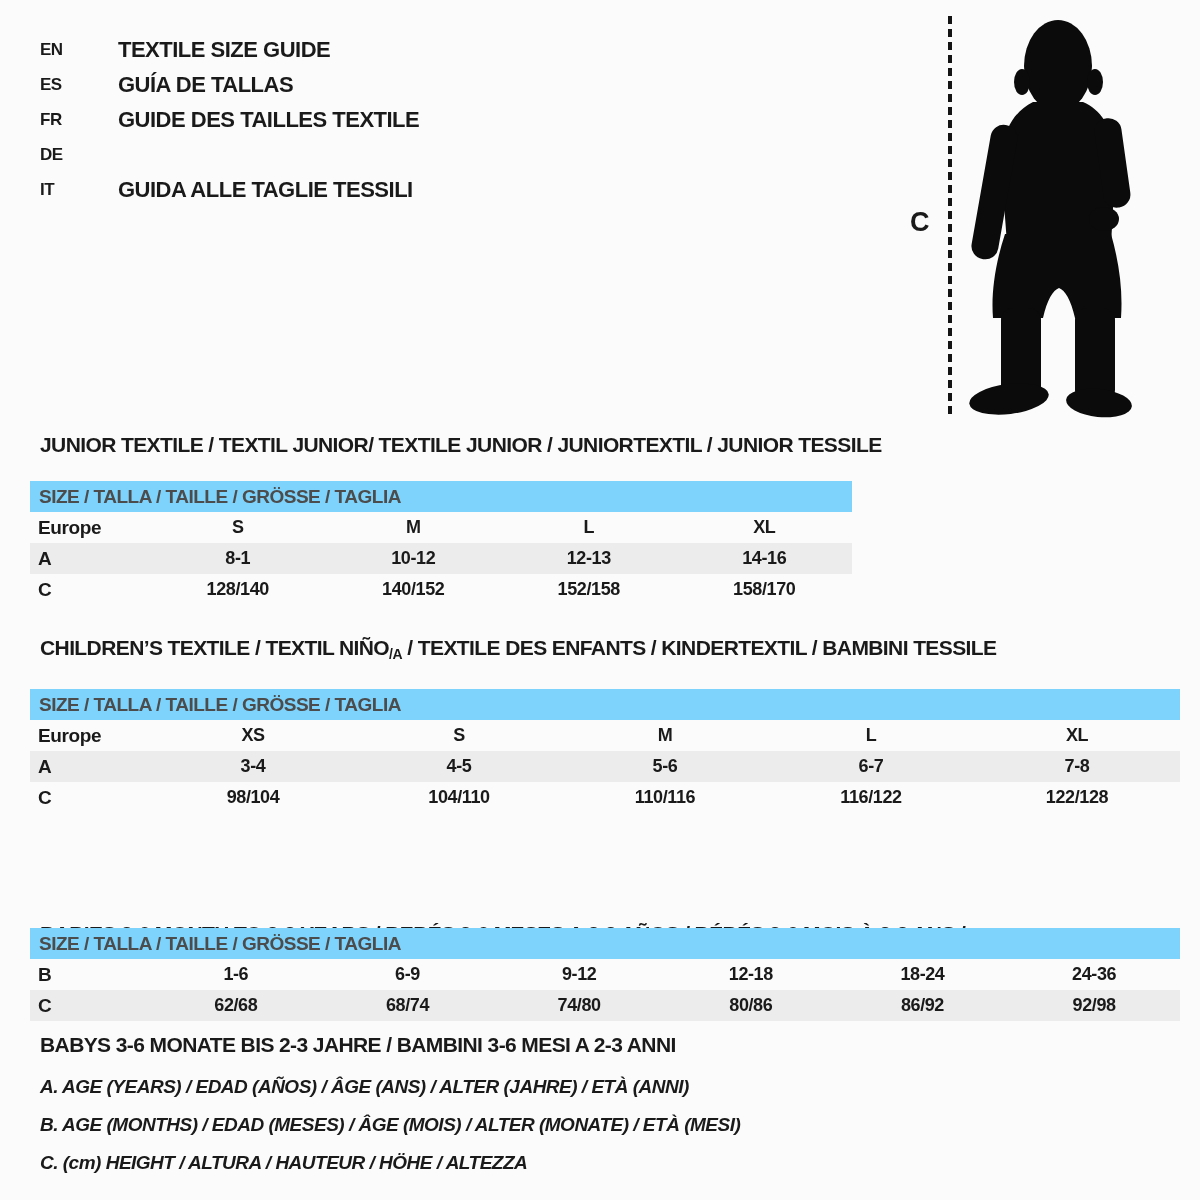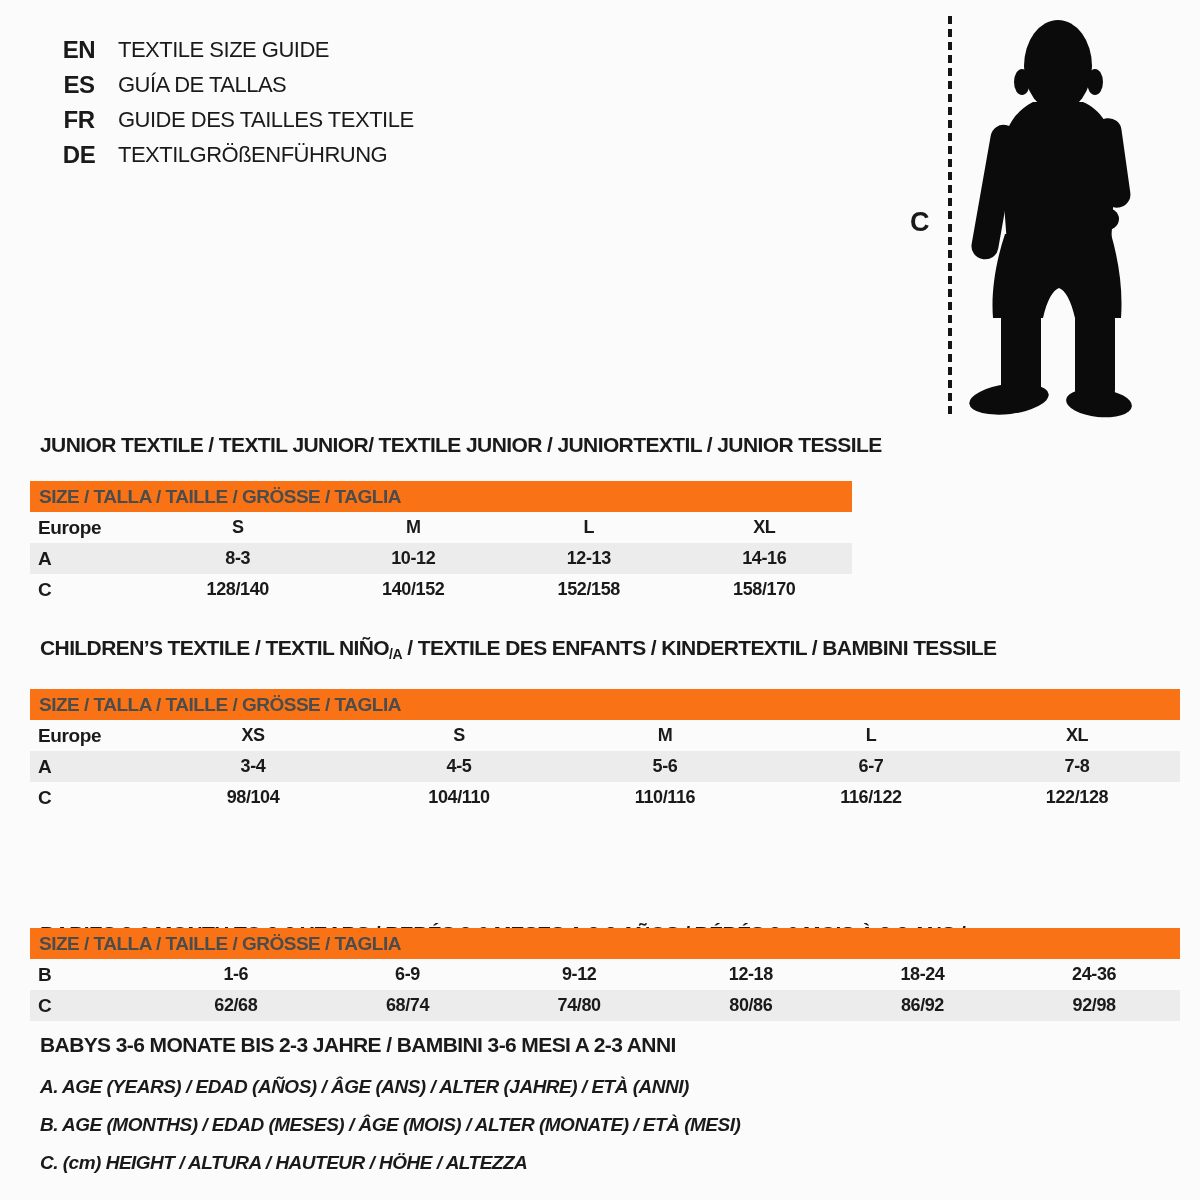--- a/index.html
+++ b/index.html
@@ -7,22 +7,22 @@
     width:1200px;height:1200px;position:relative;
     background:#fcfbfb;
     font-family:"Liberation Sans","DejaVu Sans",sans-serif;
     color:#1a1a1a;
   }
   .page{position:absolute;inset:0;overflow:hidden;}
 
   
   .langs{position:absolute;left:40px;top:32px;}
   .lang-row{height:35px;display:flex;align-items:center;}
-  .lang-code{width:78px;font-weight:bold;font-size:24px;letter-spacing:-0.5px;text-align:center;}
-  .lang-title{font-weight:normal;font-size:22px;letter-spacing:-0.5px;}
+  .lang-code{width:78px;font-weight:bold;font-size:17px;letter-spacing:-0.5px;}
+  .lang-title{font-weight:bold;font-size:22px;letter-spacing:-0.5px;}
 
   
   .c-label{position:absolute;left:910px;top:207px;font-size:27px;font-weight:bold;letter-spacing:-0.5px;}
   .dash-line{
     position:absolute;left:948px;top:16px;width:4px;height:400px;
     background:repeating-linear-gradient(to bottom,#141414 0 8px,transparent 8px 13px);
   }
   .toddler{position:absolute;left:963px;top:16px;width:172px;height:402px;}
   .toddler *{fill:#0b0b0b;}
 
@@ -34,21 +34,21 @@
   .sub-small{font-size:14px;vertical-align:-4px;letter-spacing:-0.5px;}
 
   
   .size-table{position:absolute;border-collapse:collapse;table-layout:fixed;}
   .size-table td{
     height:31px;font-size:18px;font-weight:bold;text-align:center;
     padding:0;letter-spacing:-0.4px;vertical-align:middle;
   }
   .size-table td.lbl{text-align:left;padding-left:8px;font-size:19px;}
   .size-table td.bar{
-    background:#f97316;color:#4c4c4c;text-align:left;padding-left:9px;
+    background:#7dd3fc;color:#4c4c4c;text-align:left;padding-left:9px;
     font-size:19px;letter-spacing:-0.5px;height:31px;
   }
   .size-table tr.shaded td{background:#ececec;}
   .label-col{width:120px;}
   .tbl-junior{left:30px;top:481px;width:822px;}
   .tbl-children{left:30px;top:689px;width:1150px;}
   .tbl-babies{left:30px;top:928px;width:1150px;}
 
   
   .legend{position:absolute;left:40px;top:1068px;font-size:19px;font-weight:bold;line-height:38px;letter-spacing:-0.5px;font-style:italic;}
@@ -66,21 +66,24 @@
     <div class="lang-row">
       <span class="lang-code">ES</span>
       <span class="lang-title">GUÍA DE TALLAS</span>
     </div>
     <div class="lang-row">
       <span class="lang-code">FR</span>
       <span class="lang-title">GUIDE DES TAILLES TEXTILE</span>
     </div>
     <div class="lang-row">
       <span class="lang-code">DE</span>
-      <span class="lang-title">TEXTILGRÖßENFÜHRUNG</span>
+    </div>
+    <div class="lang-row">
+      <span class="lang-code">IT</span>
+      <span class="lang-title">GUIDA ALLE TAGLIE TESSILI</span>
     </div>
   </div>
 
   <div class="c-label">C</div>
   <div class="dash-line"></div>
   <svg class="toddler" viewBox="0 0 172 402" xmlns="http://www.w3.org/2000/svg">
     <ellipse cx="95" cy="50" rx="34" ry="46"></ellipse>
     <ellipse cx="59" cy="66" rx="8" ry="13"></ellipse>
     <ellipse cx="132" cy="66" rx="8" ry="13"></ellipse>
     <path d="M 70 86 C 52 95 42 112 40 132 C 38 162 42 196 44 228 L 148 228 C 150 196 152 162 150 132 C 148 110 138 94 120 86 Z"></path>
@@ -109,21 +112,21 @@
     </tr>
     <tr>
       <td class="lbl">Europe</td>
       <td>S</td>
       <td>M</td>
       <td>L</td>
       <td>XL</td>
     </tr>
     <tr class="shaded">
       <td class="lbl">A</td>
-      <td>8-3</td>
+      <td>8-1</td>
       <td>10-12</td>
       <td>12-13</td>
       <td>14-16</td>
     </tr>
     <tr>
       <td class="lbl">C</td>
       <td>128/140</td>
       <td>140/152</td>
       <td>152/158</td>
       <td>158/170</td>

